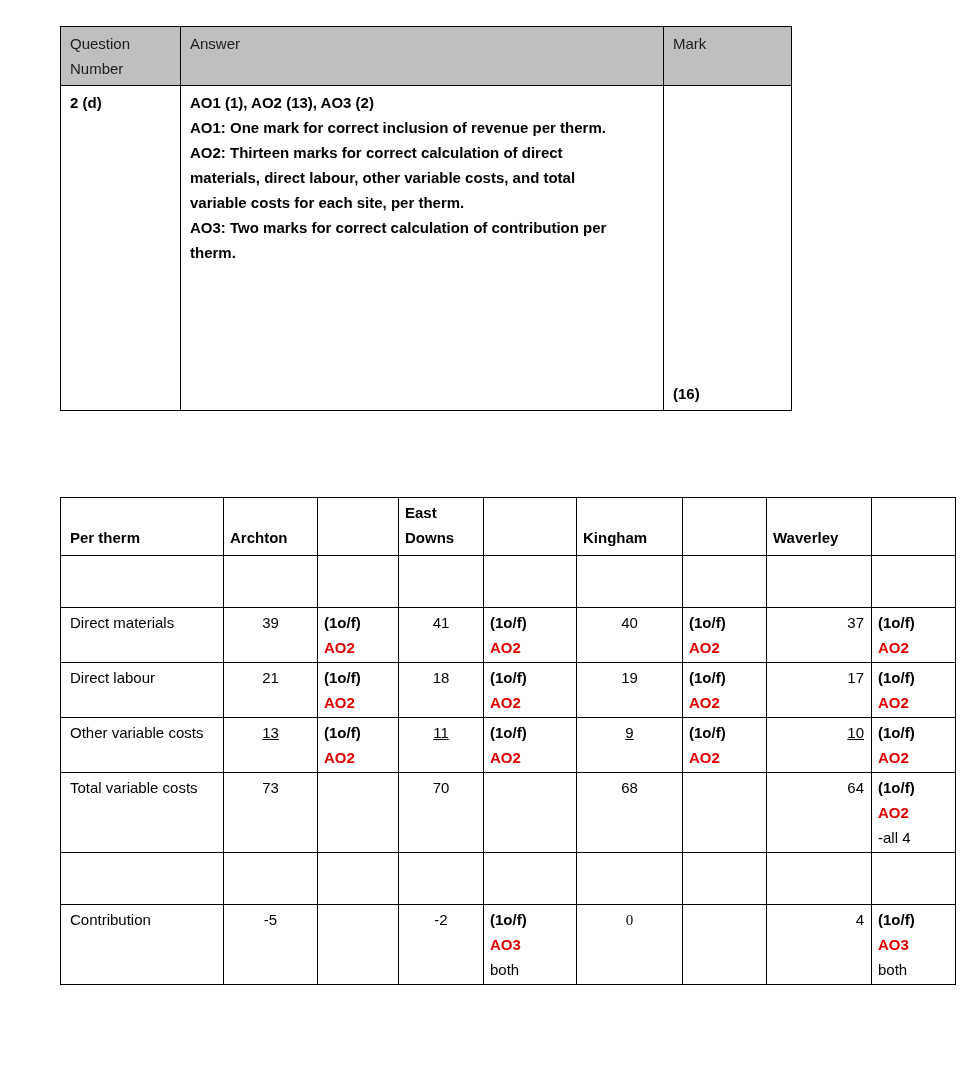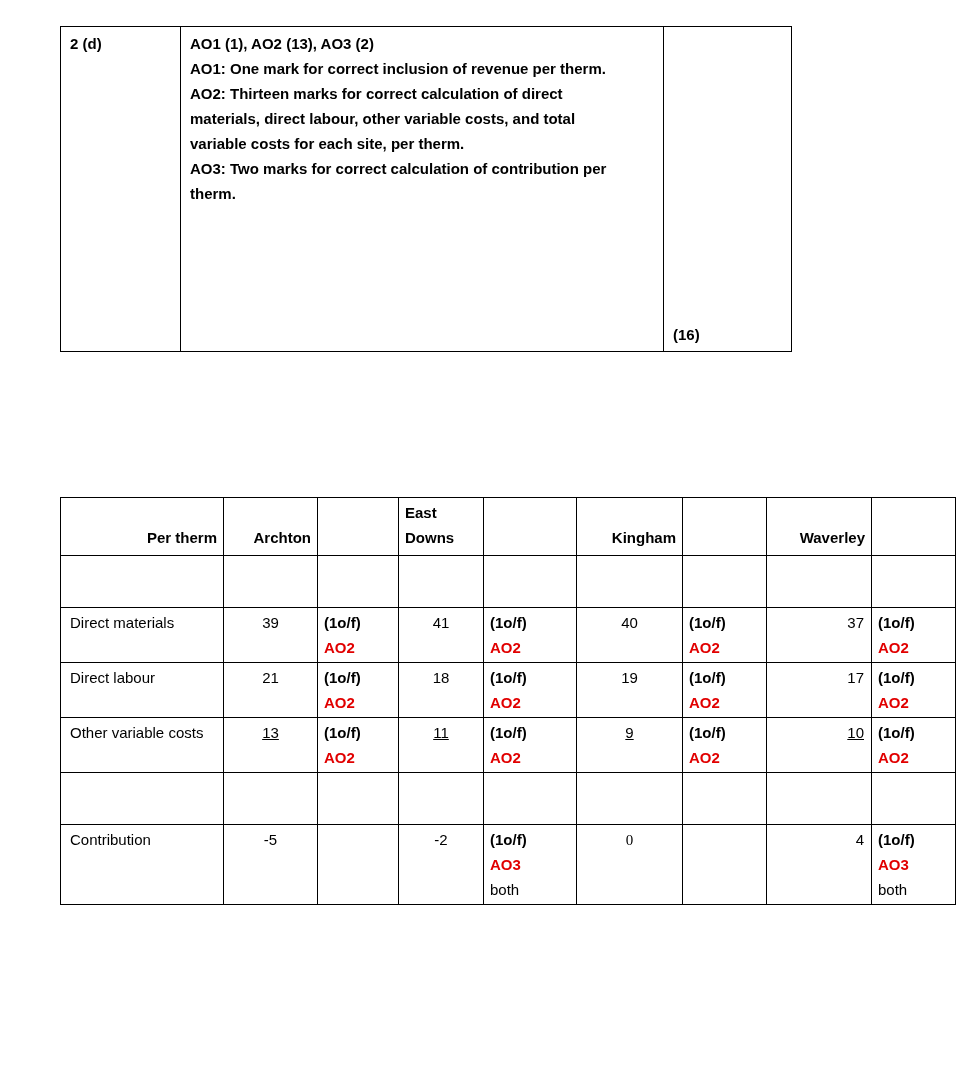--- a/index.html
+++ b/index.html
@@ -41,21 +41,21 @@
   }
 
   
   .calc {
     position: absolute; left: 60px; top: 497px;
     width: 895px;
     font-size: 15px; line-height: 25px;
   }
   .calc td { padding: 2px 6px; }
   .calc tr.hdr { height: 55px; }
-  .calc tr.hdr td { vertical-align: bottom; font-weight: 700; padding-bottom: 5px; text-align: right; }
+  .calc tr.hdr td { vertical-align: bottom; font-weight: 700; padding-bottom: 5px; }
   .calc tr.hdr td.ctr { text-align: left; }
   .calc td.lbl { padding-left: 9px; }
   .calc td.lbl .b { font-weight: 700; }
   .calc td.val { text-align: center; }
   .calc td.val.col3 { text-align: right; padding-right: 7px; }
   .calc td.val.vb { vertical-align: bottom; padding-bottom: 7px; }
   .calc td.ann .ah { font-weight: 700; }
   .calc td.ann .ao { font-weight: 700; color: var(--red, #e10000); }
   .calc td.ann .ax { font-weight: 400; color: #000; }
   .calc span.u { text-decoration: underline; }
@@ -76,20 +76,25 @@
 
 <div class="page">
 
   <table class="mark-scheme">
     <colgroup>
       <col style="width:120px">
         <col style="width:483px">
         <col style="width:128px">
     </colgroup>
     <tbody>
+      <tr class="head">
+        <td>Question Number</td>
+        <td>Answer</td>
+        <td>Mark</td>
+      </tr>
       <tr class="body-row">
         <td class="qnum">2 (d)</td>
         <td class="answer">
           <p>AO1 (1), AO2 (13), AO3 (2)</p>
           <p>AO1: One mark for correct inclusion of revenue per therm.</p>
           <p>AO2: Thirteen marks for correct calculation of direct materials, direct labour, other variable costs, and total variable costs for each site, per therm.</p>
           <p>AO3: Two marks for correct calculation of contribution per therm.</p>
         </td>
         <td class="mark-val">(16)</td>
       </tr>
@@ -199,20 +204,37 @@
           <td class="ann">
             <div class="ah">(1o/f)</div>
             <div class="ao">AO2</div>
           </td>
           <td class="val col3"><span class="u">10</span></td>
           <td class="ann">
             <div class="ah">(1o/f)</div>
             <div class="ao">AO2</div>
           </td>
         </tr>
+        <tr class="r-total-variable-costs">
+          <td class="lbl">
+            <div>Total variable costs</div>
+          </td>
+          <td class="val col0"><span>73</span></td>
+          <td class="ann"></td>
+          <td class="val col1"><span>70</span></td>
+          <td class="ann"></td>
+          <td class="val col2"><span>68</span></td>
+          <td class="ann"></td>
+          <td class="val col3"><span>64</span></td>
+          <td class="ann">
+            <div class="ah">(1o/f)</div>
+            <div class="ao">AO2</div>
+            <div class="ax">-all 4</div>
+          </td>
+        </tr>
         <tr class="r-spacer-2">
           <td class="lbl"></td>
           <td class="val col0"></td>
           <td class="ann"></td>
           <td class="val col1"></td>
           <td class="ann"></td>
           <td class="val col2"></td>
           <td class="ann"></td>
           <td class="val col3"></td>
           <td class="ann"></td>

